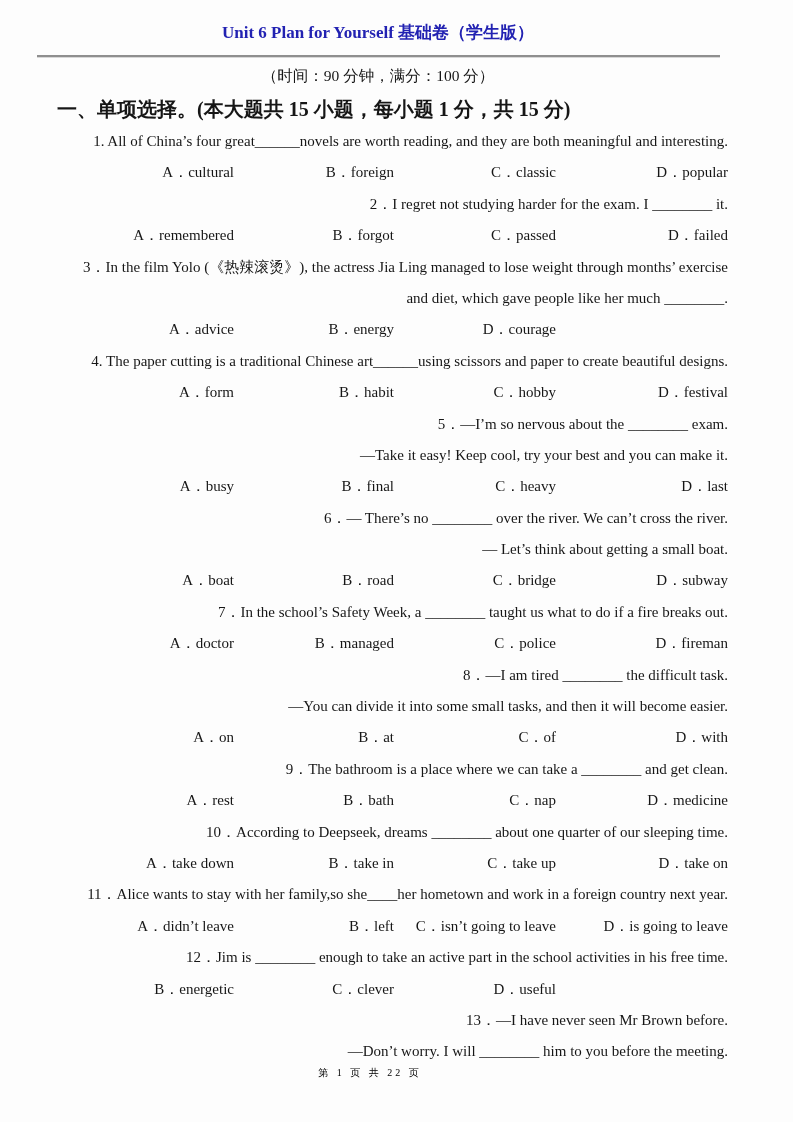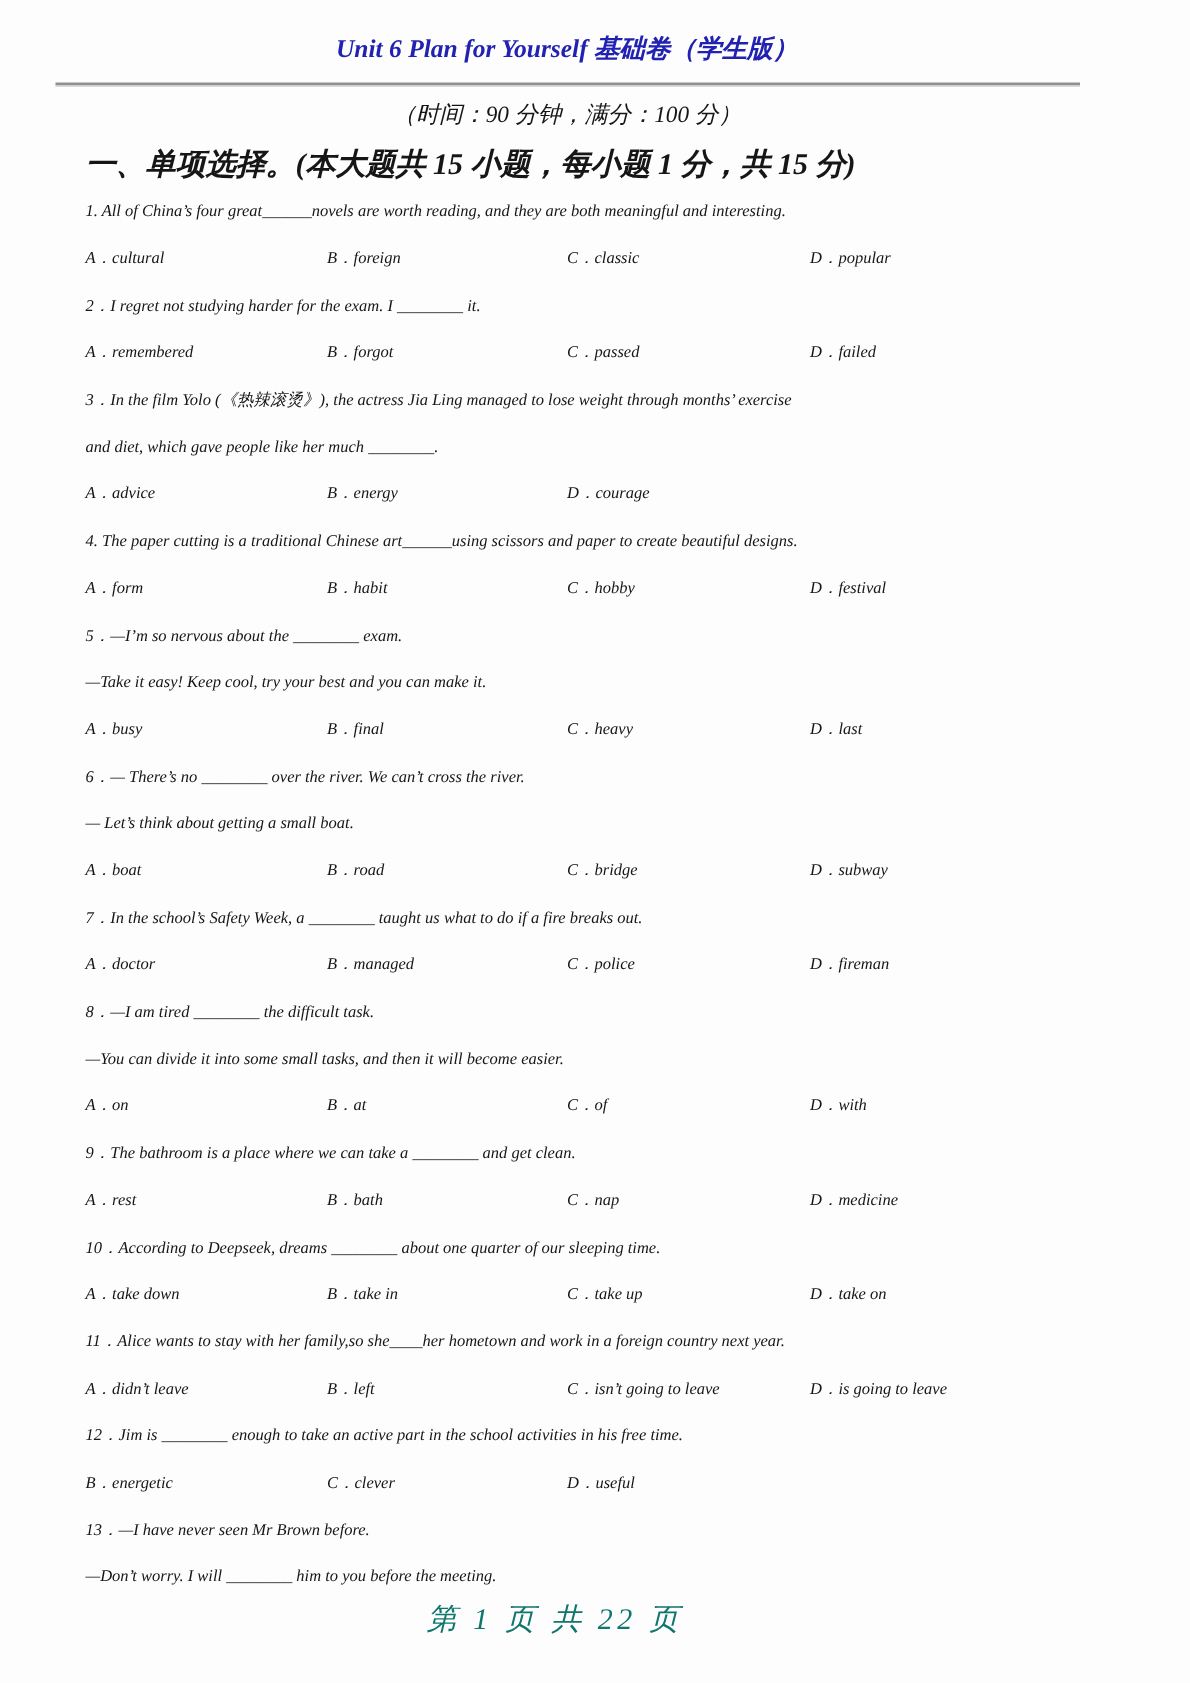--- a/index.html
+++ b/index.html
@@ -8,21 +8,20 @@
     background: #fdfdfd;
   }
   .page {
     position: relative;
     width: 756px;
     height: 1122px;
     background: #fdfdfd;
     overflow: hidden;
     font-family: "Liberation Serif", "DejaVu Serif", serif;
     color: #161616;
-    font-style: italic;
   }
   .title {
     padding-top: 21px;
     text-align: center;
     font-size: 17px;
     font-weight: bold;
   }
   .divider {
     margin: 11px 36px 0 37px;
     border-top: 2px solid #8f8f8f;
@@ -35,45 +34,47 @@
     font-size: 15.5px;
   }
   .section-heading {
     margin: 9px 30px 0 57px;
     font-size: 20px;
     font-weight: bold;
     white-space: nowrap;
   }
   .questions {
     margin: 3px 28px 0 57px;
-    font-size: 11px;
+    font-size: 15px;
+    text-align: right;
   }
   .qline {
     height: 31.4px;
     line-height: 31.4px;
     white-space: nowrap;
   }
   .opts {
     display: grid;
     grid-template-columns: 161px 160px 162px auto;
     height: 31.4px;
     line-height: 31.4px;
+    margin-left: 16px;
   }
   .opt {
     white-space: nowrap;
   }
   .footer {
     position: absolute;
     left: 0;
     right: 16px;
     top: 1066px;
     text-align: center;
-    font-size: 20px;
+    font-size: 10px;
     letter-spacing: 3px;
-    color: #0f766e;
+    color: #000000;
   }
 </style>
 </head>
 <body>
 
 <div class="page">
   <div class="title" style="color: rgb(34, 34, 178);">Unit 6 Plan for Yourself 基础卷（学生版）</div>
   <div class="divider"></div>
   <div class="subtitle">（时间：90 分钟，满分：100 分）</div>
   <div class="section-heading">一、单项选择。(本大题共 15 小题，每小题 1 分，共 15 分)</div>

